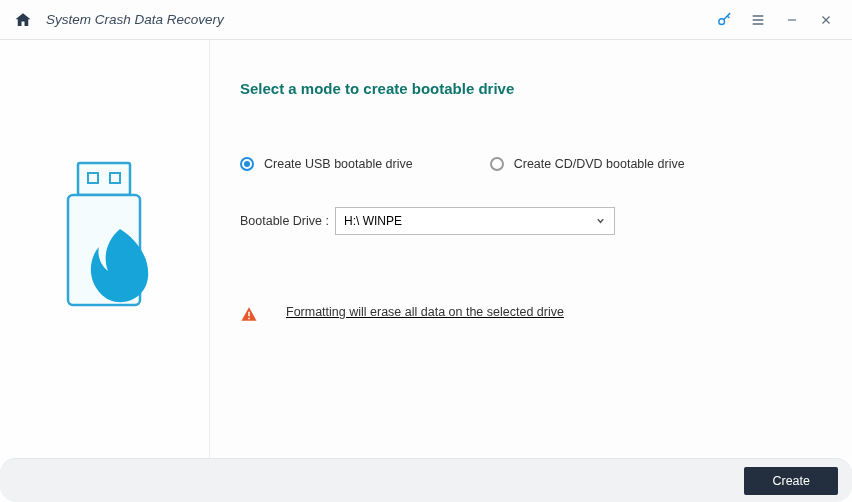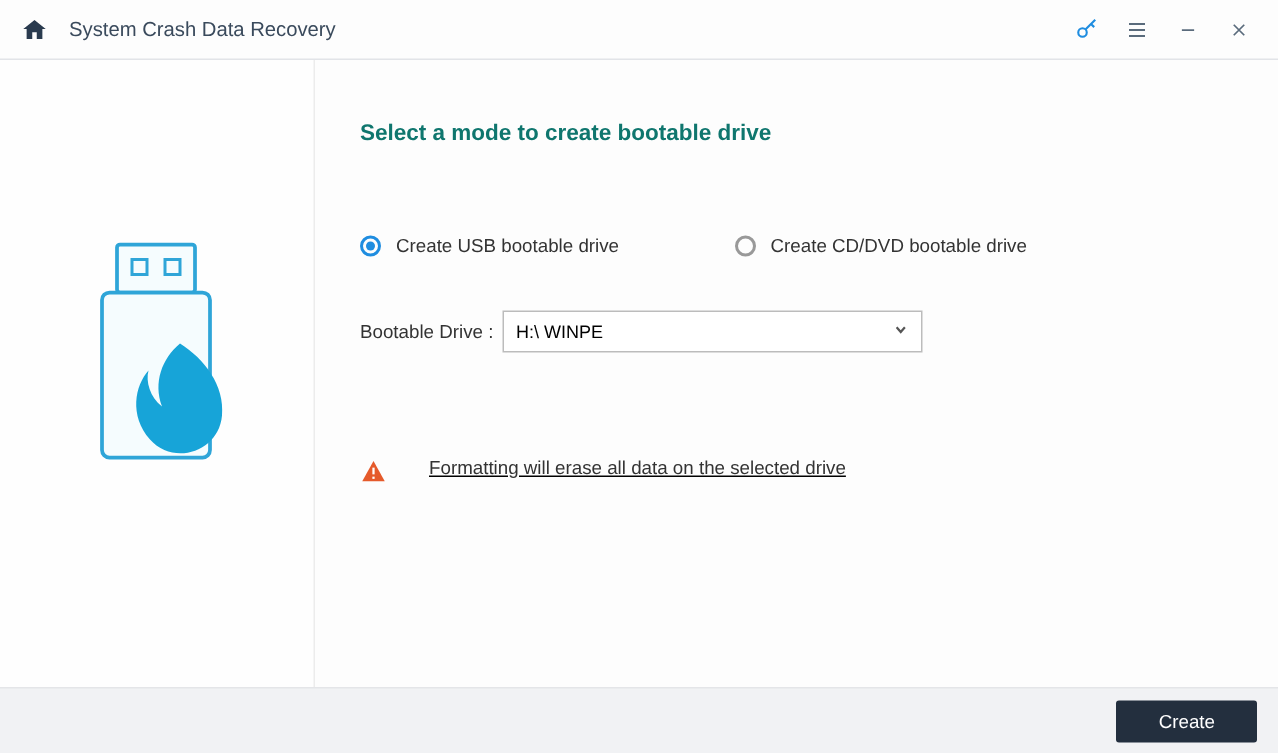--- a/index.html
+++ b/index.html
@@ -1,18 +1,18 @@
 <!DOCTYPE html>
 <html><head>
   <meta charset="utf-8">
   <style>
     * { margin: 0; padding: 0; box-sizing: border-box; }
     body { font-family: -apple-system, BlinkMacSystemFont, "Segoe UI", Arial, sans-serif; width: 852px; height: 502px; background: #f5f6f7; overflow: hidden; }
     .window { width: 100%; height: 100%; display: flex; flex-direction: column; background: #fefefe; }
-    .titlebar { height: 40px; display: flex; align-items: center; padding: 0 14px; border-bottom: 1px solid #e2e4e8; background: #fdfdfd; }
+    .titlebar { height: 40px; display: flex; align-items: center; padding: 0 14px; border-bottom: 1px solid #e2e4e8; background: #fdfdfd; font-style: italic; }
     .titlebar .home { width: 18px; height: 18px; display: flex; align-items: center; justify-content: center; color: #2a3b4f; cursor: pointer; }
     .titlebar .title { margin-left: 14px; font-size: 13.5px; color: #3a4a5c; }
     .titlebar .spacer { flex: 1; }
     .titlebar .ctrl { width: 24px; height: 24px; display: flex; align-items: center; justify-content: center; margin-left: 10px; color: #5a6b7c; cursor: pointer; }
     .titlebar .key { color: #1f8de0; }
     .body { flex: 1; display: flex; background: #fefefe; }
     .left-pane { width: 210px; border-right: 1px solid #ececec; display: flex; align-items: center; justify-content: center; }
     .usb-illus { width: 110px; height: 180px; position: relative; }
     .right-pane { flex: 1; padding: 40px 30px 20px 30px; background: #fdfdfd; }
     .heading { font-size: 15px; font-weight: 600; color: #0f766e; margin-bottom: 60px; }
@@ -21,21 +21,21 @@
     .radio { width: 14px; height: 14px; border-radius: 50%; border: 2px solid #999; margin-right: 10px; display: flex; align-items: center; justify-content: center; }
     .radio.selected { border-color: #1f8de0; }
     .radio.selected::after { content: ""; width: 6px; height: 6px; border-radius: 50%; background: #1f8de0; }
     .drive-row { display: flex; align-items: center; margin-bottom: 70px; }
     .drive-label { font-size: 12.5px; color: #333; width: 95px; }
     .drive-select { width: 280px; height: 28px; border: 1px solid #bcbcbc; background: #fff; font-size: 12px; padding: 0 8px; display: flex; align-items: center; justify-content: space-between; cursor: pointer; gap: 28px; }
     .drive-select .chev { font-size: 11px; color: #555; }
     .warning-row { display: flex; gap: 28px; text-decoration: underline; }
     .warning-icon { width: 18px; height: 18px; }
     .warning-text { font-size: 12.5px; color: #333; }
-    .footer { height: 44px; background: #f1f2f4; border-top: 1px solid #e4e5e8; display: flex; align-items: center; justify-content: flex-end; padding: 0 14px; }
+    .footer { height: 44px; background: #f1f2f4; border-top: 1px solid #e4e5e8; display: flex; align-items: center; justify-content: flex-end; padding: 0 14px; border-radius: 16px; }
     .create-btn { background: #232f3e; color: #fff; border: none; height: 28px; padding: 0 28px; font-size: 12.5px; border-radius: 2px; cursor: pointer; }
   </style>
 </head>
 <body>
 
 <div class="window">
   <div class="titlebar">
     <div class="home">
       <svg viewBox="0 0 24 24" width="18" height="18" fill="#2a3b4f">
           <path d="M12 3 2 11h3v9h5v-6h4v6h5v-9h3z"></path>

